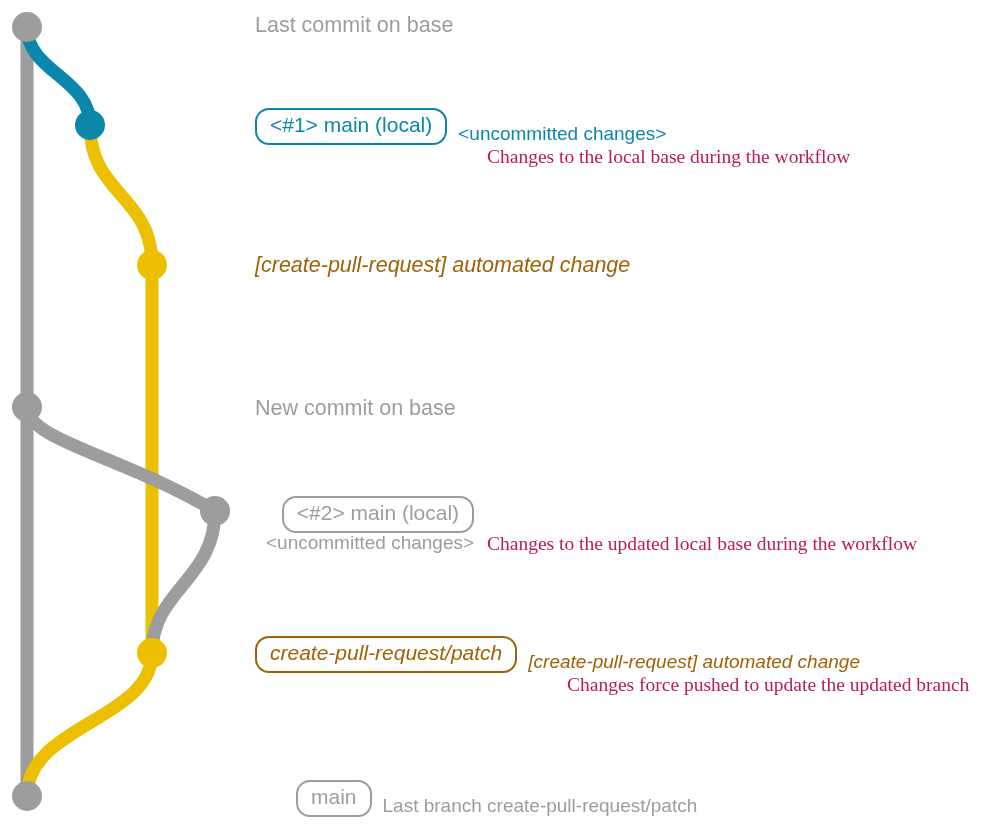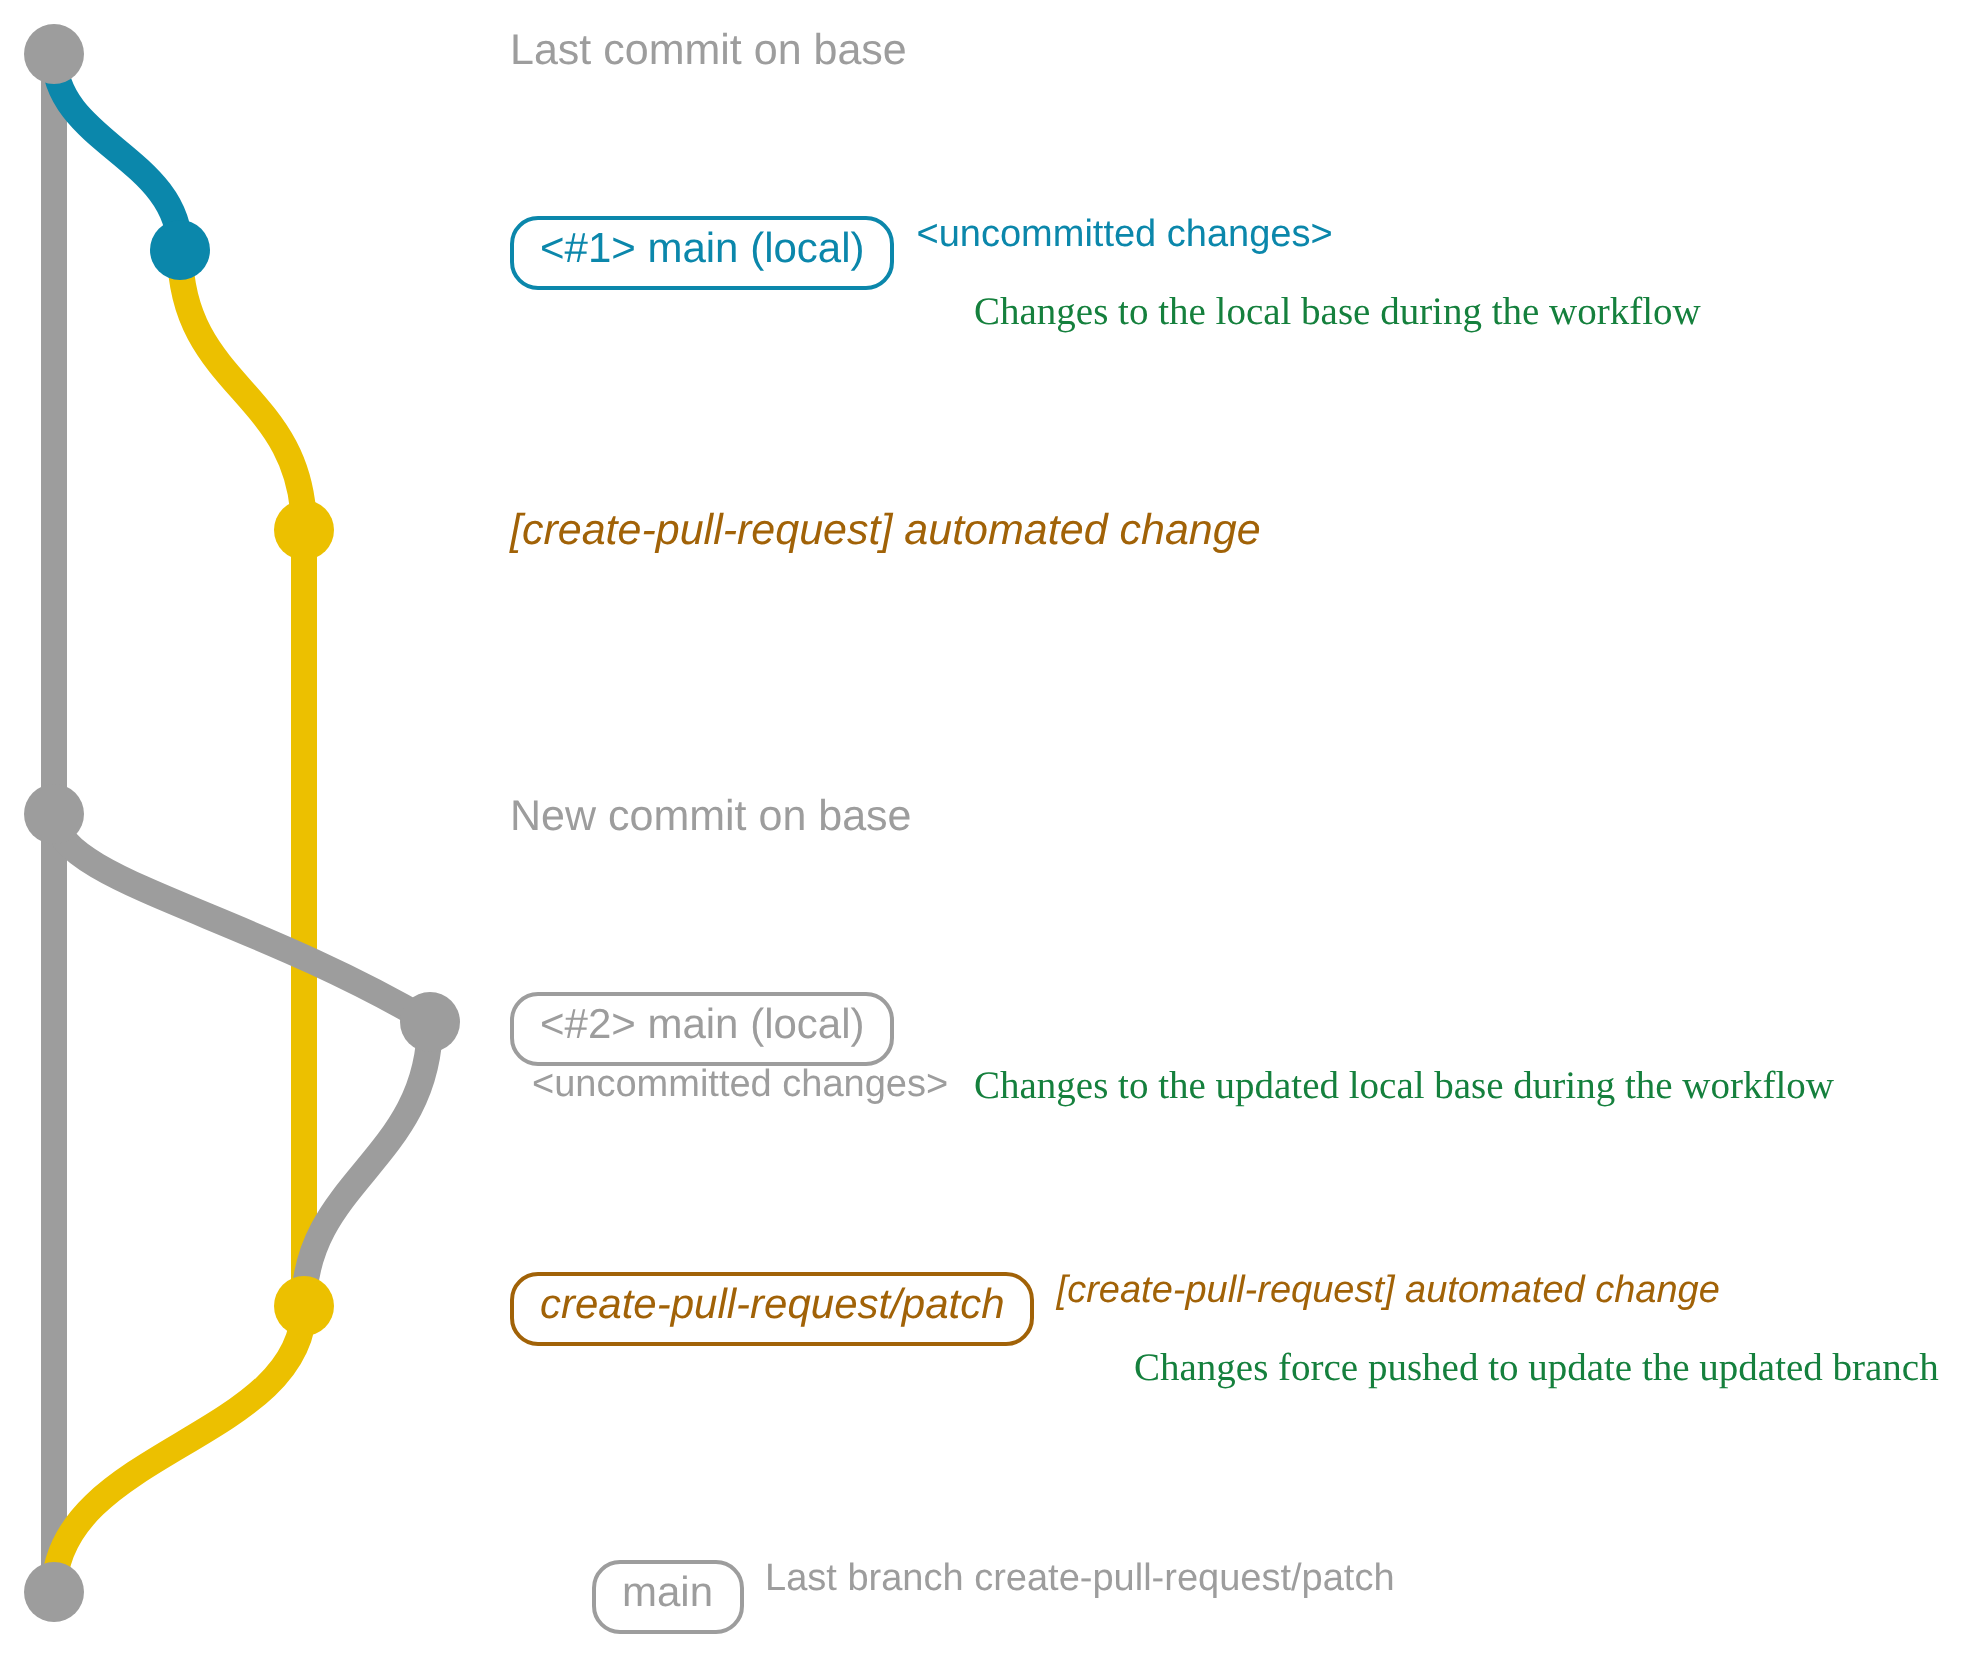--- a/index.html
+++ b/index.html
@@ -28,21 +28,21 @@
     position: absolute;
     left: 0;
     top: 0;
     width: 980px;
     height: 827px;
   }
 
   .row {
     position: absolute;
     display: flex;
-    align-items: flex-start;
+    align-items: flex-end;
     white-space: nowrap;
   }
 
   .badge {
     display: inline-flex;
     align-items: center;
     justify-content: center;
     border: 2px solid currentColor;
     border-radius: 14px;
     padding: 4px 13px 6px 13px;
@@ -66,21 +66,21 @@
     position: absolute;
     font-size: 21.5px;
     font-family: "Liberation Sans", sans-serif;
     white-space: nowrap;
   }
 
   .body-line {
     position: absolute;
     font-family: "Liberation Serif", serif;
     font-size: 19.5px;
-    color: #15803d;
+    color: #be185d;
     white-space: nowrap;
   }
 
   
   .c-gray   { color: #9d9d9d; }
   .c-blue   { color: #0b87ab; }
   .c-yellow { color: #a16207; font-style: italic; }
 </style>
 </head>
 <body>

